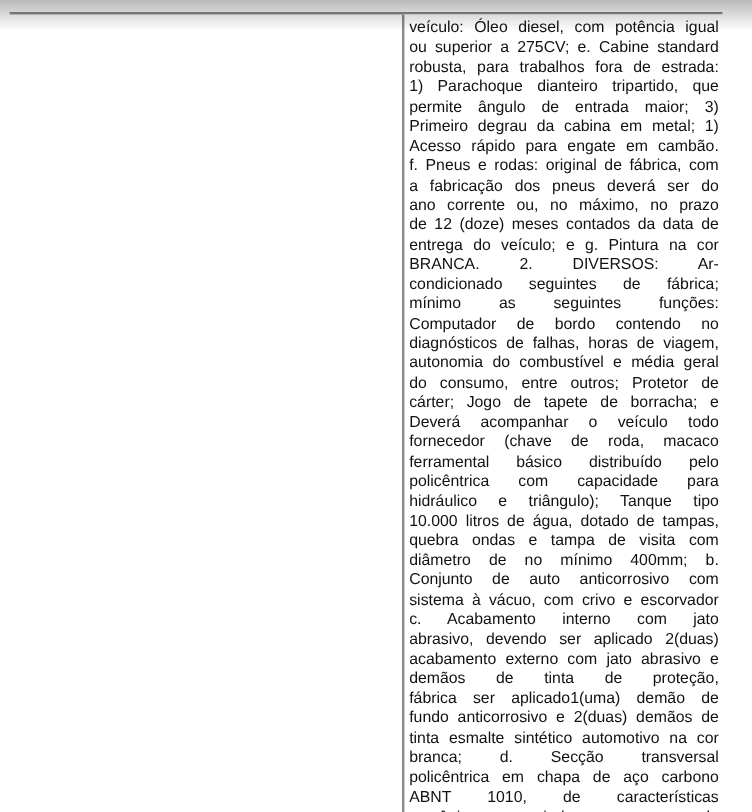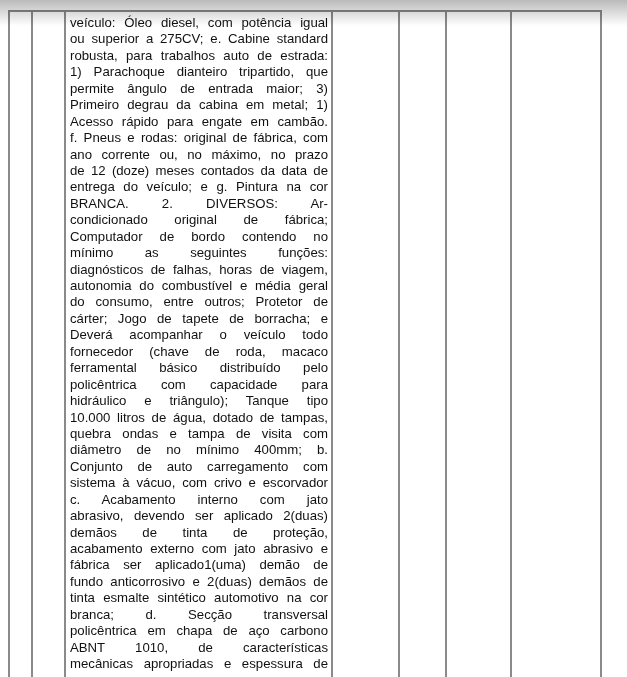--- a/index.html
+++ b/index.html
@@ -8,21 +8,21 @@
     font-family:"Liberation Sans","DejaVu Sans",sans-serif;
   }
   .page{position:relative;width:627px;height:677px;background:#fff;overflow:hidden;}
   .top-shade{
     position:absolute;left:0;top:0;width:627px;height:26px;z-index:5;
     background:linear-gradient(to bottom, rgba(0,0,0,0.27), rgba(0,0,0,0));
     pointer-events:none;
   }
   .spec-table{
     position:absolute;left:8px;top:10px;width:594px;height:667px;
-    display:flex;flex-direction:row;align-items:flex-end;
+    display:flex;flex-direction:column;align-items:flex-end;
     border-top:2px solid #8a8a8a;
     box-sizing:border-box;
   }
   .cell{
     box-sizing:border-box;height:100%;
     border-left:2px solid #8a8a8a;
     background:#fff;
   }
   .cell:last-child{border-right:2px solid #8a8a8a;}
   .c1{width:23px;}
@@ -51,51 +51,52 @@
 <div class="page">
   <div class="top-shade"></div>
 
   <div class="spec-table">
     <div class="cell c1"></div>
     <div class="cell c2"></div>
     <div class="cell c3">
       <div class="spec-text">
           <div class="jline">veículo: Óleo diesel, com potência igual</div>
           <div class="jline">ou superior a 275CV; e. Cabine standard</div>
-          <div class="jline">robusta, para trabalhos auto de estrada:</div>
+          <div class="jline">robusta, para trabalhos fora de estrada:</div>
           <div class="jline">1) Parachoque dianteiro tripartido, que</div>
           <div class="jline">permite ângulo de entrada maior; 3)</div>
           <div class="jline">Primeiro degrau da cabina em metal; 1)</div>
           <div class="jline">Acesso rápido para engate em cambão.</div>
           <div class="jline">f. Pneus e rodas: original de fábrica, com</div>
+          <div class="jline">a fabricação dos pneus deverá ser do</div>
           <div class="jline">ano corrente ou, no máximo, no prazo</div>
           <div class="jline">de 12 (doze) meses contados da data de</div>
           <div class="jline">entrega do veículo; e g. Pintura na cor</div>
           <div class="jline">BRANCA. 2. DIVERSOS: Ar-</div>
-          <div class="jline">condicionado original de fábrica;</div>
+          <div class="jline">condicionado seguintes de fábrica;</div>
+          <div class="jline">mínimo as seguintes funções:</div>
           <div class="jline">Computador de bordo contendo no</div>
-          <div class="jline">mínimo as seguintes funções:</div>
           <div class="jline">diagnósticos de falhas, horas de viagem,</div>
           <div class="jline">autonomia do combustível e média geral</div>
           <div class="jline">do consumo, entre outros; Protetor de</div>
           <div class="jline">cárter; Jogo de tapete de borracha; e</div>
           <div class="jline">Deverá acompanhar o veículo todo</div>
           <div class="jline">fornecedor (chave de roda, macaco</div>
           <div class="jline">ferramental básico distribuído pelo</div>
           <div class="jline">policêntrica com capacidade para</div>
           <div class="jline">hidráulico e triângulo); Tanque tipo</div>
           <div class="jline">10.000 litros de água, dotado de tampas,</div>
           <div class="jline">quebra ondas e tampa de visita com</div>
           <div class="jline">diâmetro de no mínimo 400mm; b.</div>
-          <div class="jline">Conjunto de auto carregamento com</div>
+          <div class="jline">Conjunto de auto anticorrosivo com</div>
           <div class="jline">sistema à vácuo, com crivo e escorvador</div>
           <div class="jline">c. Acabamento interno com jato</div>
           <div class="jline">abrasivo, devendo ser aplicado 2(duas)</div>
+          <div class="jline">acabamento externo com jato abrasivo e</div>
           <div class="jline">demãos de tinta de proteção,</div>
-          <div class="jline">acabamento externo com jato abrasivo e</div>
           <div class="jline">fábrica ser aplicado1(uma) demão de</div>
           <div class="jline">fundo anticorrosivo e 2(duas) demãos de</div>
           <div class="jline">tinta esmalte sintético automotivo na cor</div>
           <div class="jline">branca; d. Secção transversal</div>
           <div class="jline">policêntrica em chapa de aço carbono</div>
           <div class="jline">ABNT 1010, de características</div>
           <div class="jline">mecânicas apropriadas e espessura de</div>
         </div>
     </div>
     <div class="cell c4"></div>

